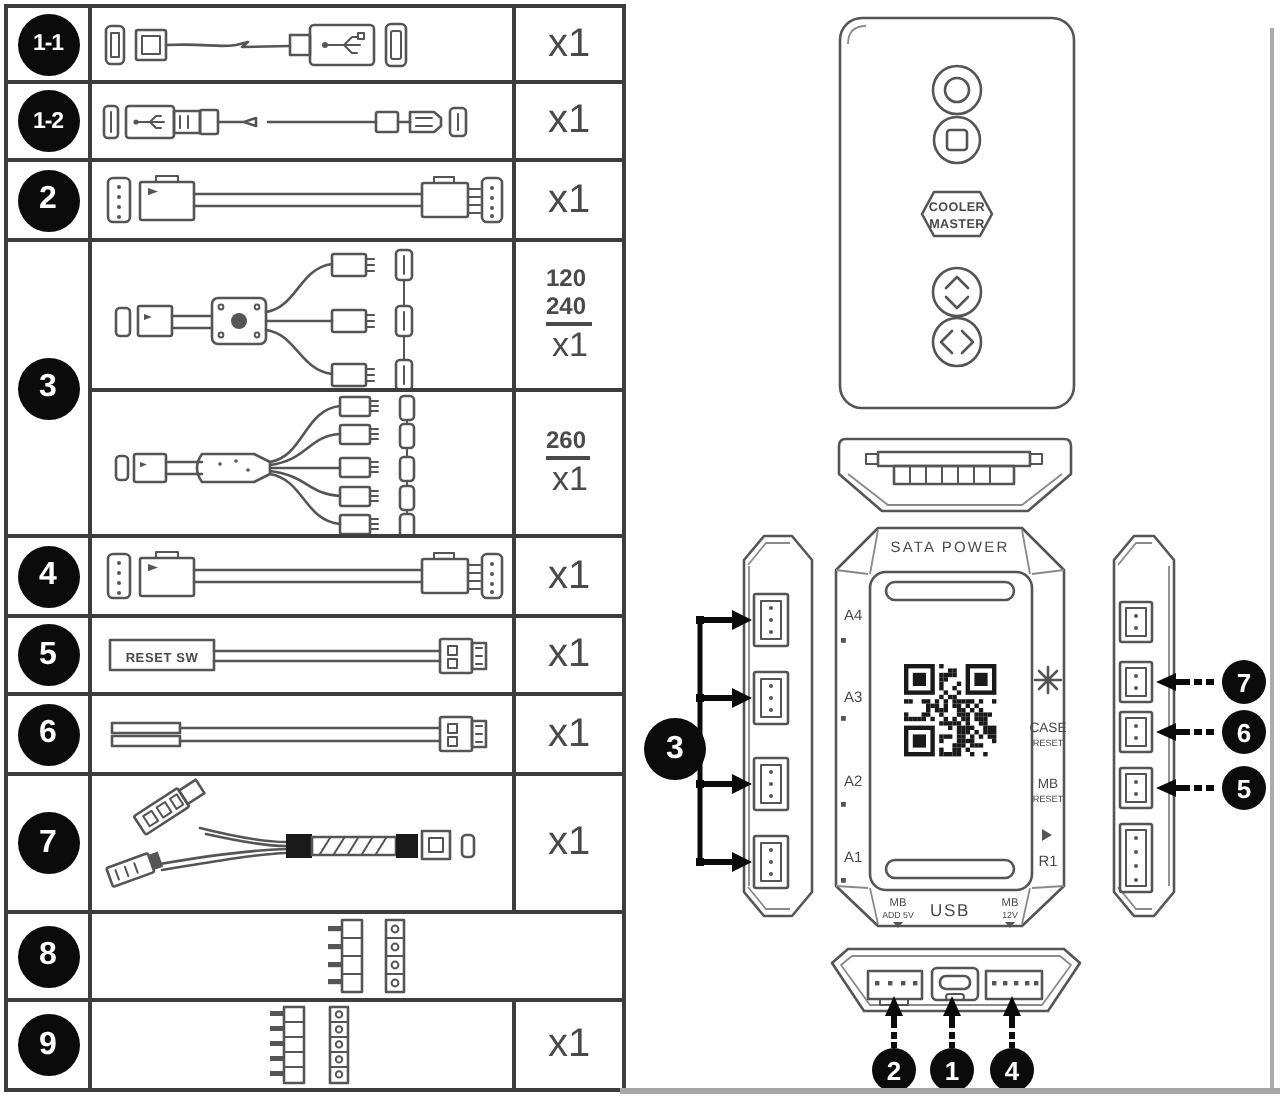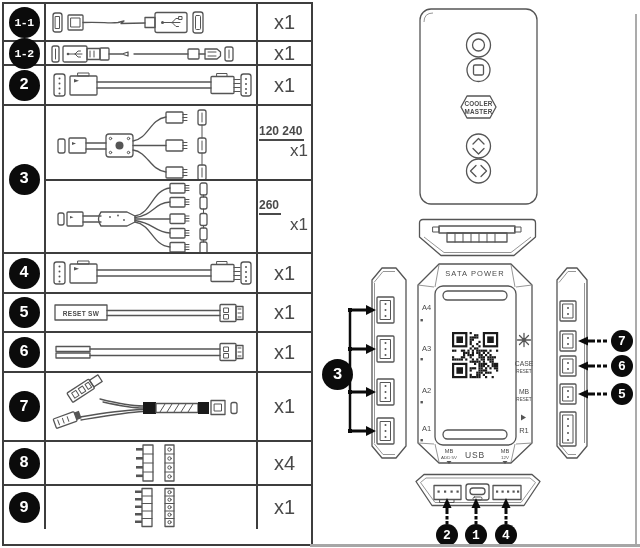--- a/index.html
+++ b/index.html
@@ -13,28 +13,28 @@
   .t-row:last-child{border-bottom:none;}
   .c-co{flex:0 0 42px;border-right:2px solid #3d3d3d;box-sizing:border-box;
         display:flex;align-items:center;justify-content:center;}
   .c-art{flex:1 1 auto;display:flex;align-items:center;justify-content:center;overflow:hidden;}
   .c-qty{flex:0 0 55px;border-left:2px solid #3d3d3d;box-sizing:border-box;
          display:flex;align-items:center;justify-content:center;color:#4a4a4a;font-size:20px;}
   .subcol{flex:1;display:flex;flex-direction:column;}
   .subrow{display:flex;box-sizing:border-box;}
   .subrow.first{border-bottom:2px solid #3d3d3d;}
   .qtyfrac{flex:0 0 55px;border-left:2px solid #3d3d3d;box-sizing:border-box;
-           display:flex;flex-direction:column;justify-content:center;padding:0 1px;color:#4a4a4a;}
+           display:flex;flex-direction:column;justify-content:center;padding:0 15px;color:#4a4a4a;}
   .frac-top{align-self:flex-start;font-weight:700;font-size:12px;letter-spacing:0px;
             border-bottom:2px solid #4a4a4a;padding:0 2px 1px 0;}
   .frac-bot{align-self:flex-end;font-size:17px;padding-right:2px;}
 
   
   .co{background:#0b0b0b;color:#ffffff;border-radius:50%;
-      display:flex;align-items:center;justify-content:center;font-weight:700;font-family:Liberation Mono, monospace;}
+      display:flex;align-items:center;justify-content:center;font-weight:700;}
   .co-lg{width:31px;height:31px;font-size:16px;}
   .co-lg.dash{font-size:11.5px;letter-spacing:-0.5px;}
   .co-sm{position:absolute;width:22px;height:22px;font-size:13px;}
 
   
   svg .st {stroke:#555;fill:none;stroke-width:1.3;stroke-linecap:round;stroke-linejoin:round;}
   svg .st2{stroke:#555;fill:none;stroke-width:1;stroke-linecap:round;stroke-linejoin:round;}
   svg .stl{stroke:#8a8a8a;fill:none;stroke-width:0.9;}
   svg .fl {fill:#555;stroke:none;}
   svg .flb{fill:#1a1a1a;stroke:none;}
@@ -67,21 +67,21 @@
           <circle class="fl" cx="114.5" cy="17.5" r="1.5"></circle>
           <path class="st2" d="M114.5,17.5 H132 M124,17.5 L128,13.5 H130.5 M124,17.5 L128,21.5 H130.5"></path>
           <rect class="st2" x="131" y="11.5" width="3" height="3"></rect>
           <rect class="st" x="145" y="7" width="10" height="21" rx="2.5"></rect>
             <rect class="st2" x="147.5" y="10.5" width="5" height="14" rx="1"></rect>
         </svg>
       </div>
       <div class="c-qty">x1</div>
     </div>
 
-    <div class="t-row" style="height:24px">
+    <div class="t-row" style="height:39px">
       <div class="c-co">
           <div class="co co-lg dash">1-2</div>
         </div>
       <div class="c-art">
         <svg width="206" height="37" viewBox="0 0 206 37">
           <rect class="st" x="4" y="11" width="7" height="16" rx="2"></rect>
             <path class="st2" d="M7.5,14 v10"></path>
           <rect class="st" x="15" y="11" width="24" height="16" rx="1.5"></rect>
           <circle class="fl" cx="20" cy="19" r="1.3"></circle>
             <path class="st2" d="M20,19 H34 M27,19 l3,-3 h2.5 M27,19 l3,3 h2.5"></path>
@@ -325,21 +325,20 @@
           <rect class="fl" x="88" y="24" width="7" height="2.6"></rect>
             <rect class="fl" x="88" y="32.5" width="7" height="2.6"></rect>
           <rect class="st" x="117" y="3" width="9" height="36"></rect>
           <path class="st2" d="M117,12 h9 M117,21 h9 M117,30 h9"></path>
           <circle class="st2" cx="121.5" cy="7.5" r="1.7"></circle>
             <circle class="st2" cx="121.5" cy="16.5" r="1.7"></circle>
           <circle class="st2" cx="121.5" cy="25.5" r="1.7"></circle>
             <circle class="st2" cx="121.5" cy="34.5" r="1.7"></circle>
         </svg>
       </div>
-      <div class="c-qty">x4</div>
     </div>
 
     <div class="t-row" style="height:43px">
       <div class="c-co">
           <div class="co co-lg">9</div>
         </div>
       <div class="c-art">
         <svg width="206" height="41" viewBox="0 0 206 41">
           <rect class="st" x="94" y="1.5" width="10" height="38"></rect>
           <path class="st2" d="M94,9 h10 M94,16.5 h10 M94,24 h10 M94,31.5 h10"></path>

